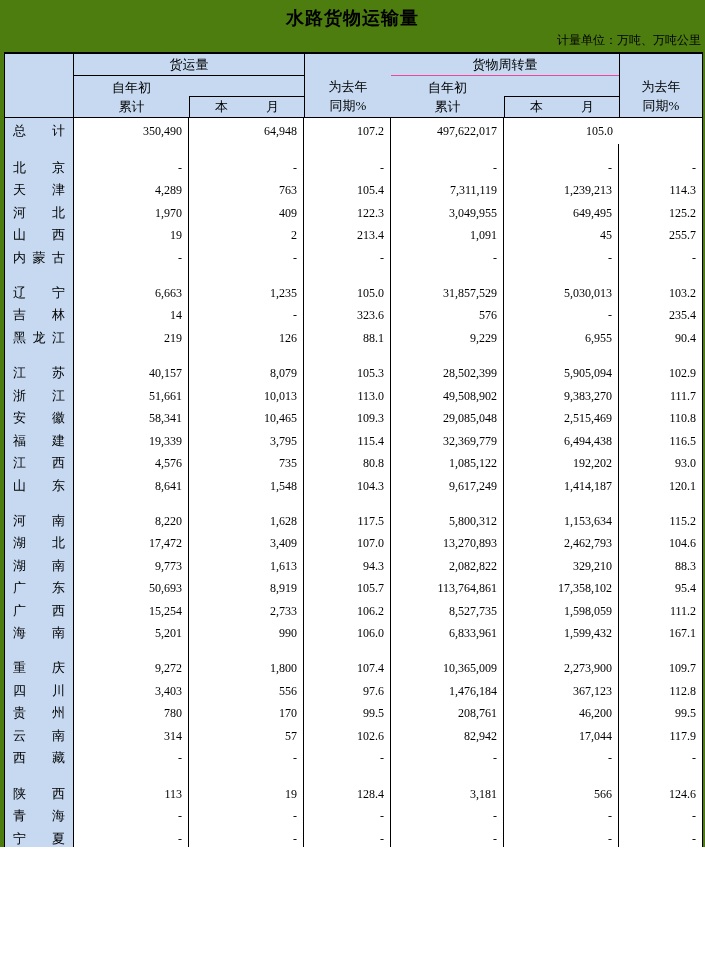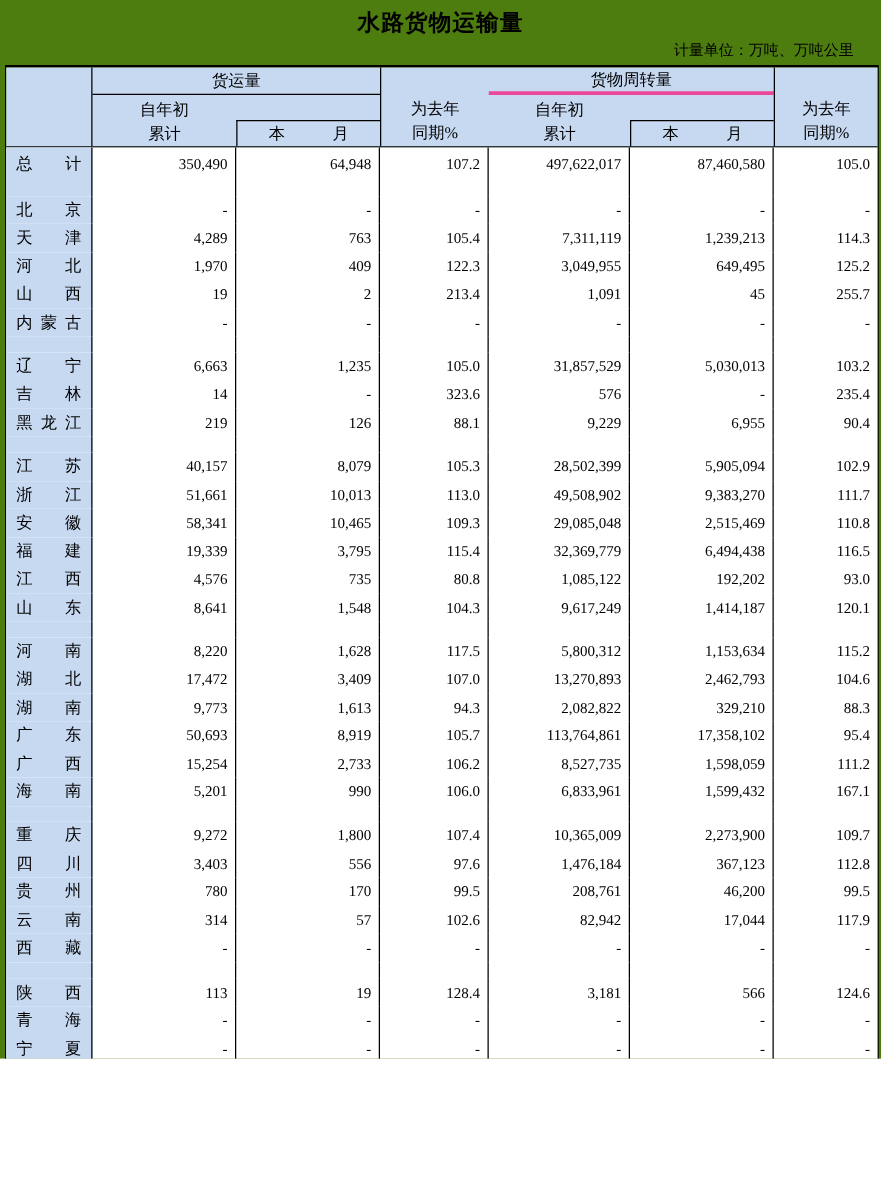--- a/index.html
+++ b/index.html
@@ -6,41 +6,41 @@
   .page{
     width:705px;height:847px;background:#4d7c0f;overflow:hidden;
     font-family:"Liberation Serif","DejaVu Serif",serif;color:#000;
   }
   .title{
     margin:6px 0 2px 0;text-align:center;
     font-family:"Liberation Sans","DejaVu Sans",sans-serif;
     font-size:18px;font-weight:bold;letter-spacing:1px;
   }
   .unit-note{
-    text-align:right;font-size:12px;padding-right:22px;margin-bottom:3px;
+    text-align:right;font-size:12px;padding-right:4px;margin-bottom:3px;
   }
   .table{
     width:697px;margin-left:4px;
     border-left:1px solid #000;border-right:1px solid #000;
     border-top:2.5px solid #000;border-bottom:3px solid #000;
     box-sizing:content-box;
   }
   .thead{
     display:grid;
     grid-template-columns:69px 115px 115px 87px 113px 115px 83px;
     grid-template-rows:22px 20px 21px;
     background:#C6D9F1;
     border-bottom:1px solid #000;
     font-size:13px;
   }
   .thead .hc{display:flex;align-items:center;justify-content:center;box-sizing:border-box;}
   .h-corner{grid-column:1;grid-row:1/4;border-right:1px solid #000;}
   .h-group1{grid-column:2/4;grid-row:1;border-bottom:1px solid #000;}
   .h-pct1{grid-column:4;grid-row:1/4;border-left:1px solid #000;flex-direction:column;padding-top:20px;line-height:19px;}
-  .h-group2{grid-column:5/7;grid-row:1;border-bottom:3px solid #ec4899;}
+  .h-group2{grid-column:5/7;grid-row:1;border-bottom:1px solid #ec4899;}
   .h-pct2{grid-column:7;grid-row:1/4;border-left:1px solid #000;flex-direction:column;padding-top:20px;line-height:19px;}
   .h-cum1{grid-column:2;grid-row:2/4;flex-direction:column;line-height:19px;}
   .h-cum2{grid-column:5;grid-row:2/4;flex-direction:column;line-height:19px;}
   .h-month1{grid-column:3;grid-row:3;border-top:1px solid #000;border-left:1px solid #000;}
   .h-month2{grid-column:6;grid-row:3;border-top:1px solid #000;border-left:1px solid #000;}
   .month-inner{display:inline-block;width:64px;text-align:justify;text-align-last:justify;}
   .tbody{background:#fff;}
   .row{
     display:grid;
     grid-template-columns:69px 115px 115px 87px 113px 115px 83px;
@@ -93,21 +93,20 @@
         <span class="month-inner">本　月</span>
       </div>
     </div>
     <div class="tbody" id="tbody">
         <div class="row total">
           <div class="c label">总计</div>
           <div class="c num">350,490</div>
           <div class="c num">64,948</div>
           <div class="c num">107.2</div>
           <div class="c num">497,622,017</div>
-          <div class="c num">87,460,580</div>
           <div class="c num">105.0</div>
         </div>
         <div class="row spacer">
           <div class="c label"></div>
           <div class="c num"></div>
           <div class="c num"></div>
           <div class="c num"></div>
           <div class="c num"></div>
           <div class="c num"></div>
           <div class="c num"></div>

